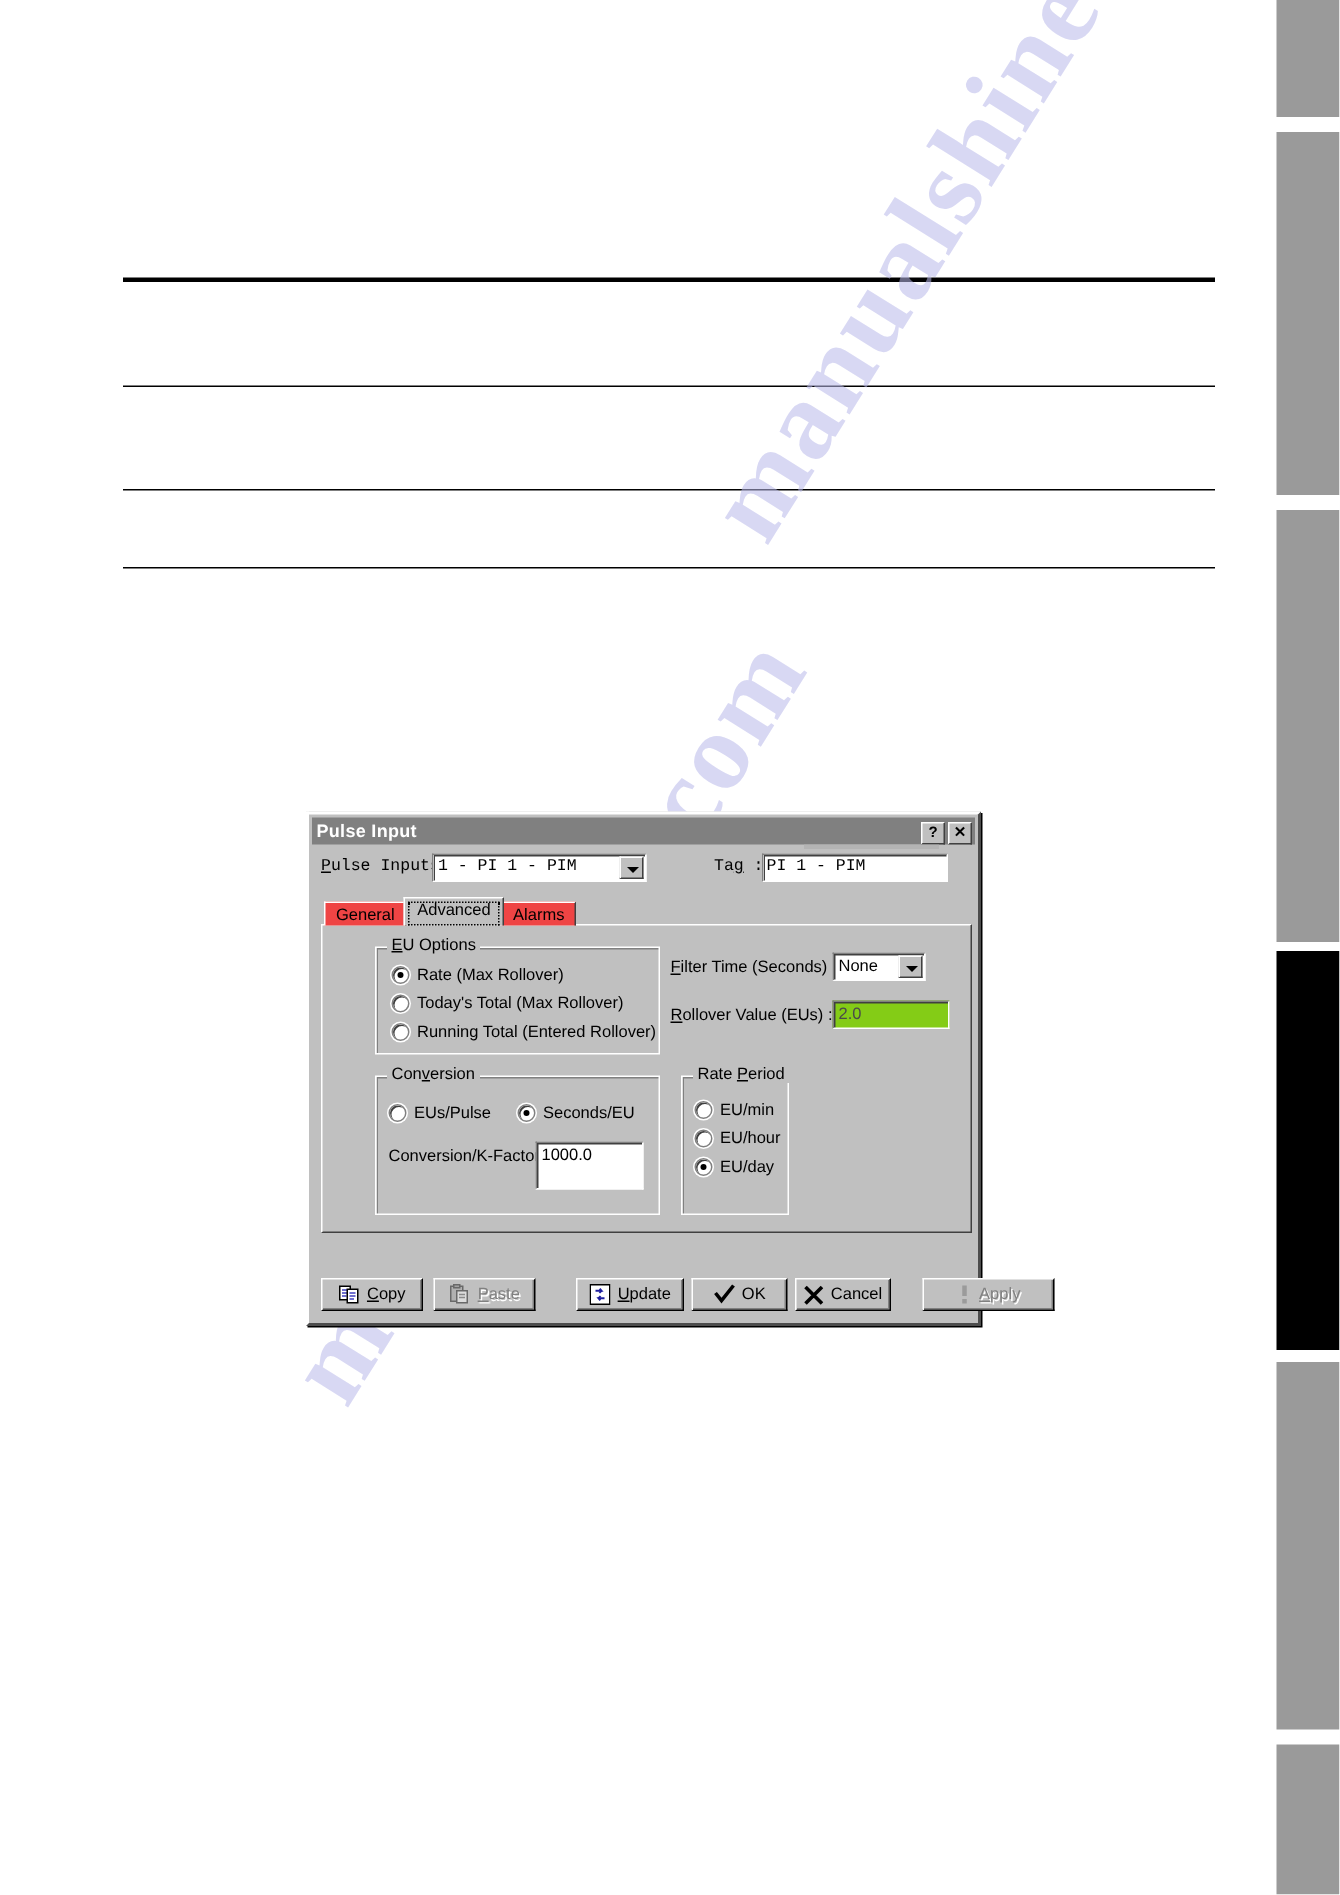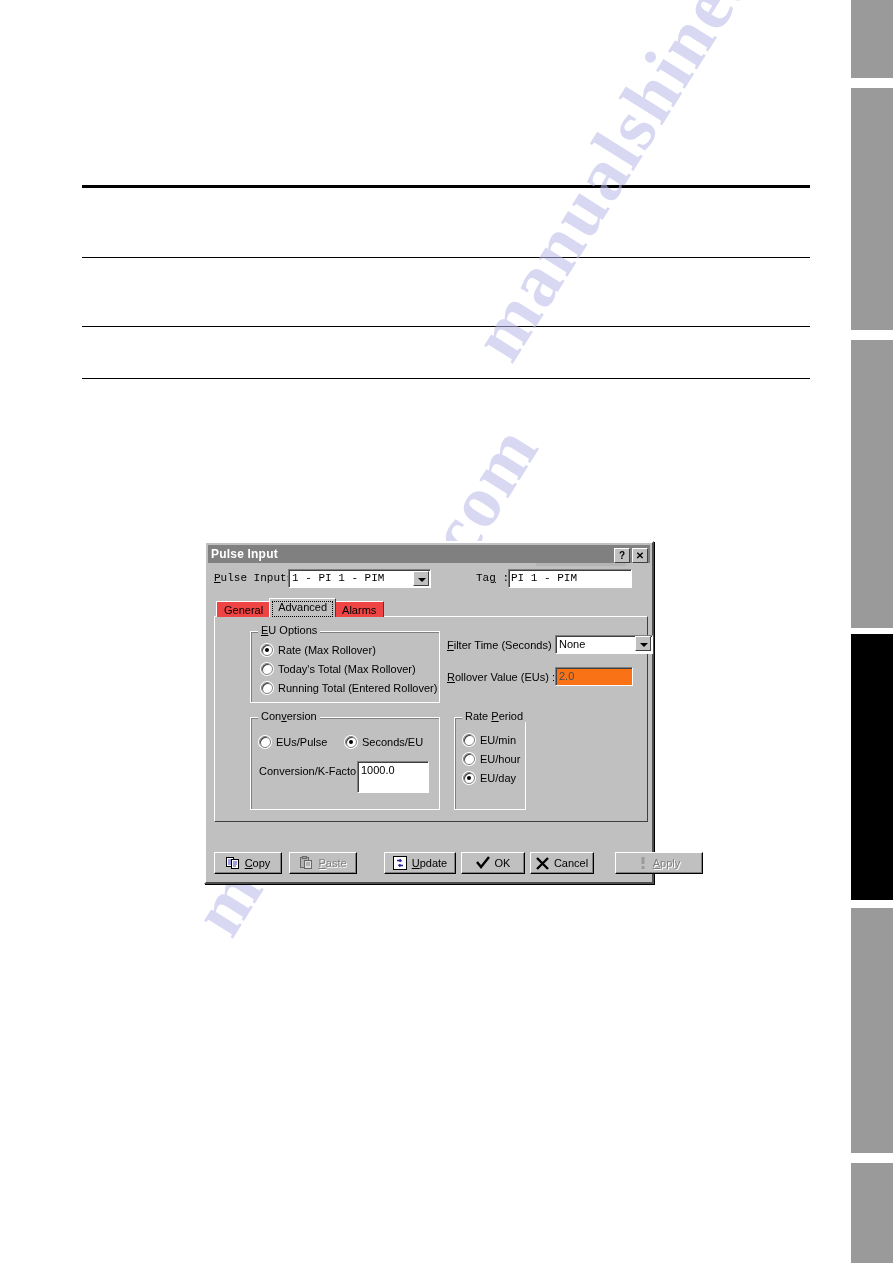--- a/index.html
+++ b/index.html
@@ -304,35 +304,36 @@
     width: 4px; height: 4px;
     border-radius: 50%;
     background: #000;
   }
 
   
   #filter-label { position: absolute; left: 232px; top: 22px; font-size: 11px; }
   #filter-combo {
     position: absolute;
     left: 340px; top: 18px;
-    width: 98px; height: 19px;
+    width: 62px; height: 19px;
     display: flex;
+    align-items: center;
   }
   #filter-combo-value {
     flex: 1;
     padding-left: 3px;
     font-size: 11px;
     line-height: 17px;
   }
   #rollover-label { position: absolute; left: 232px; top: 54px; font-size: 11px; }
   #rollover-field {
     position: absolute;
     left: 340px; top: 50px;
     width: 78px; height: 19px;
-    background: #f97316;
+    background: #84cc16;
     padding-left: 3px;
     font-size: 11px;
     line-height: 17px;
     color: #4a4a4a;
   }
 
   #conv-kf-label { position: absolute; left: 8px; top: 47px; font-size: 11px; }
   #conv-kf-field {
     position: absolute;
     left: 106px; top: 43px;

